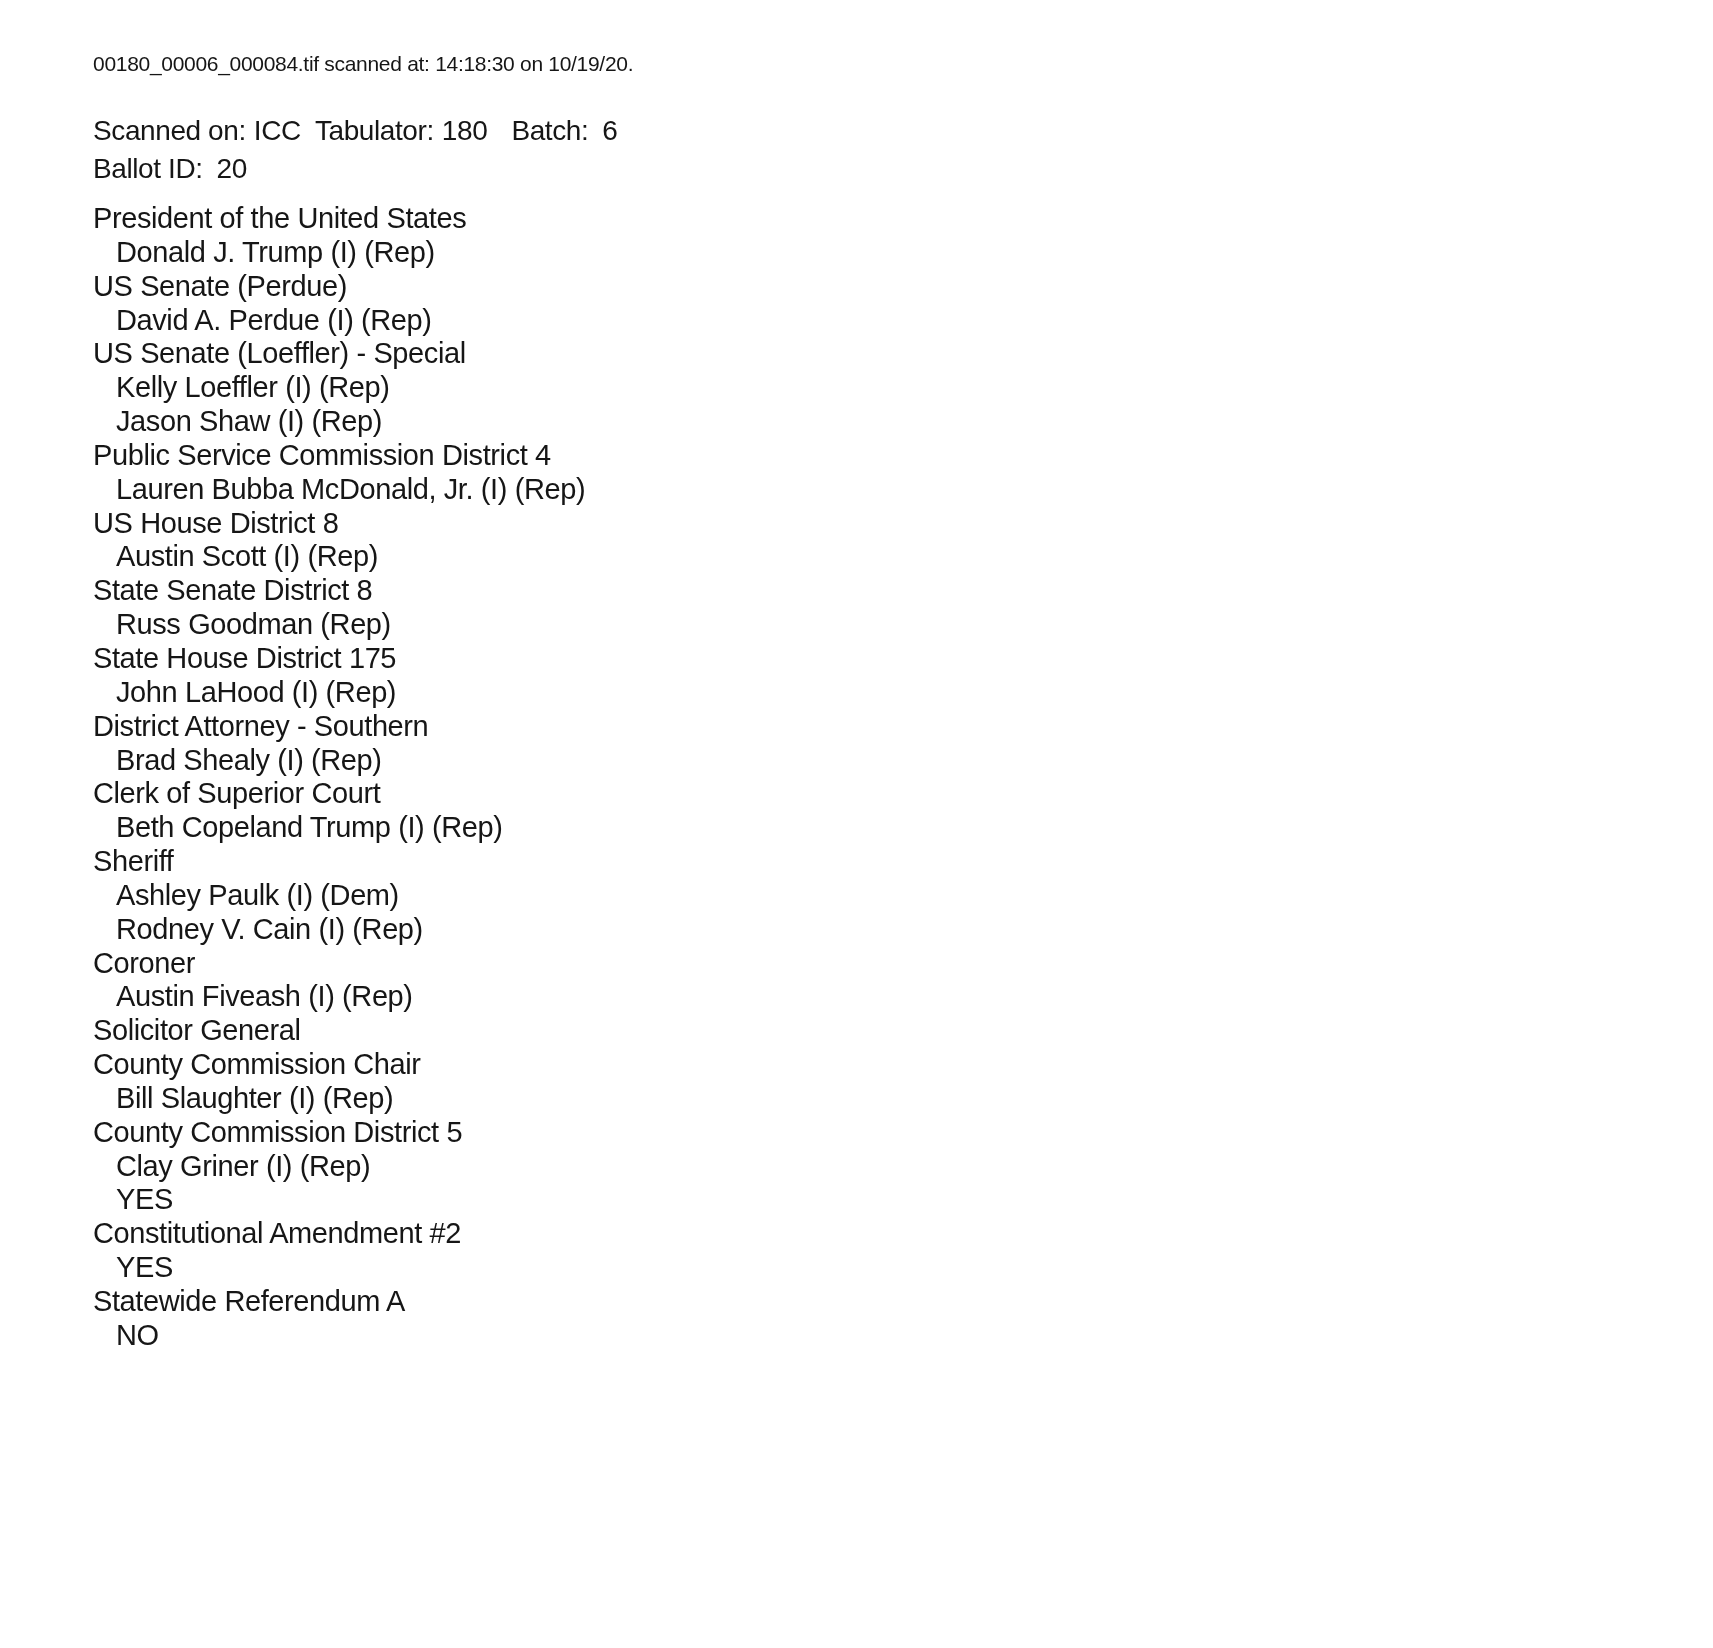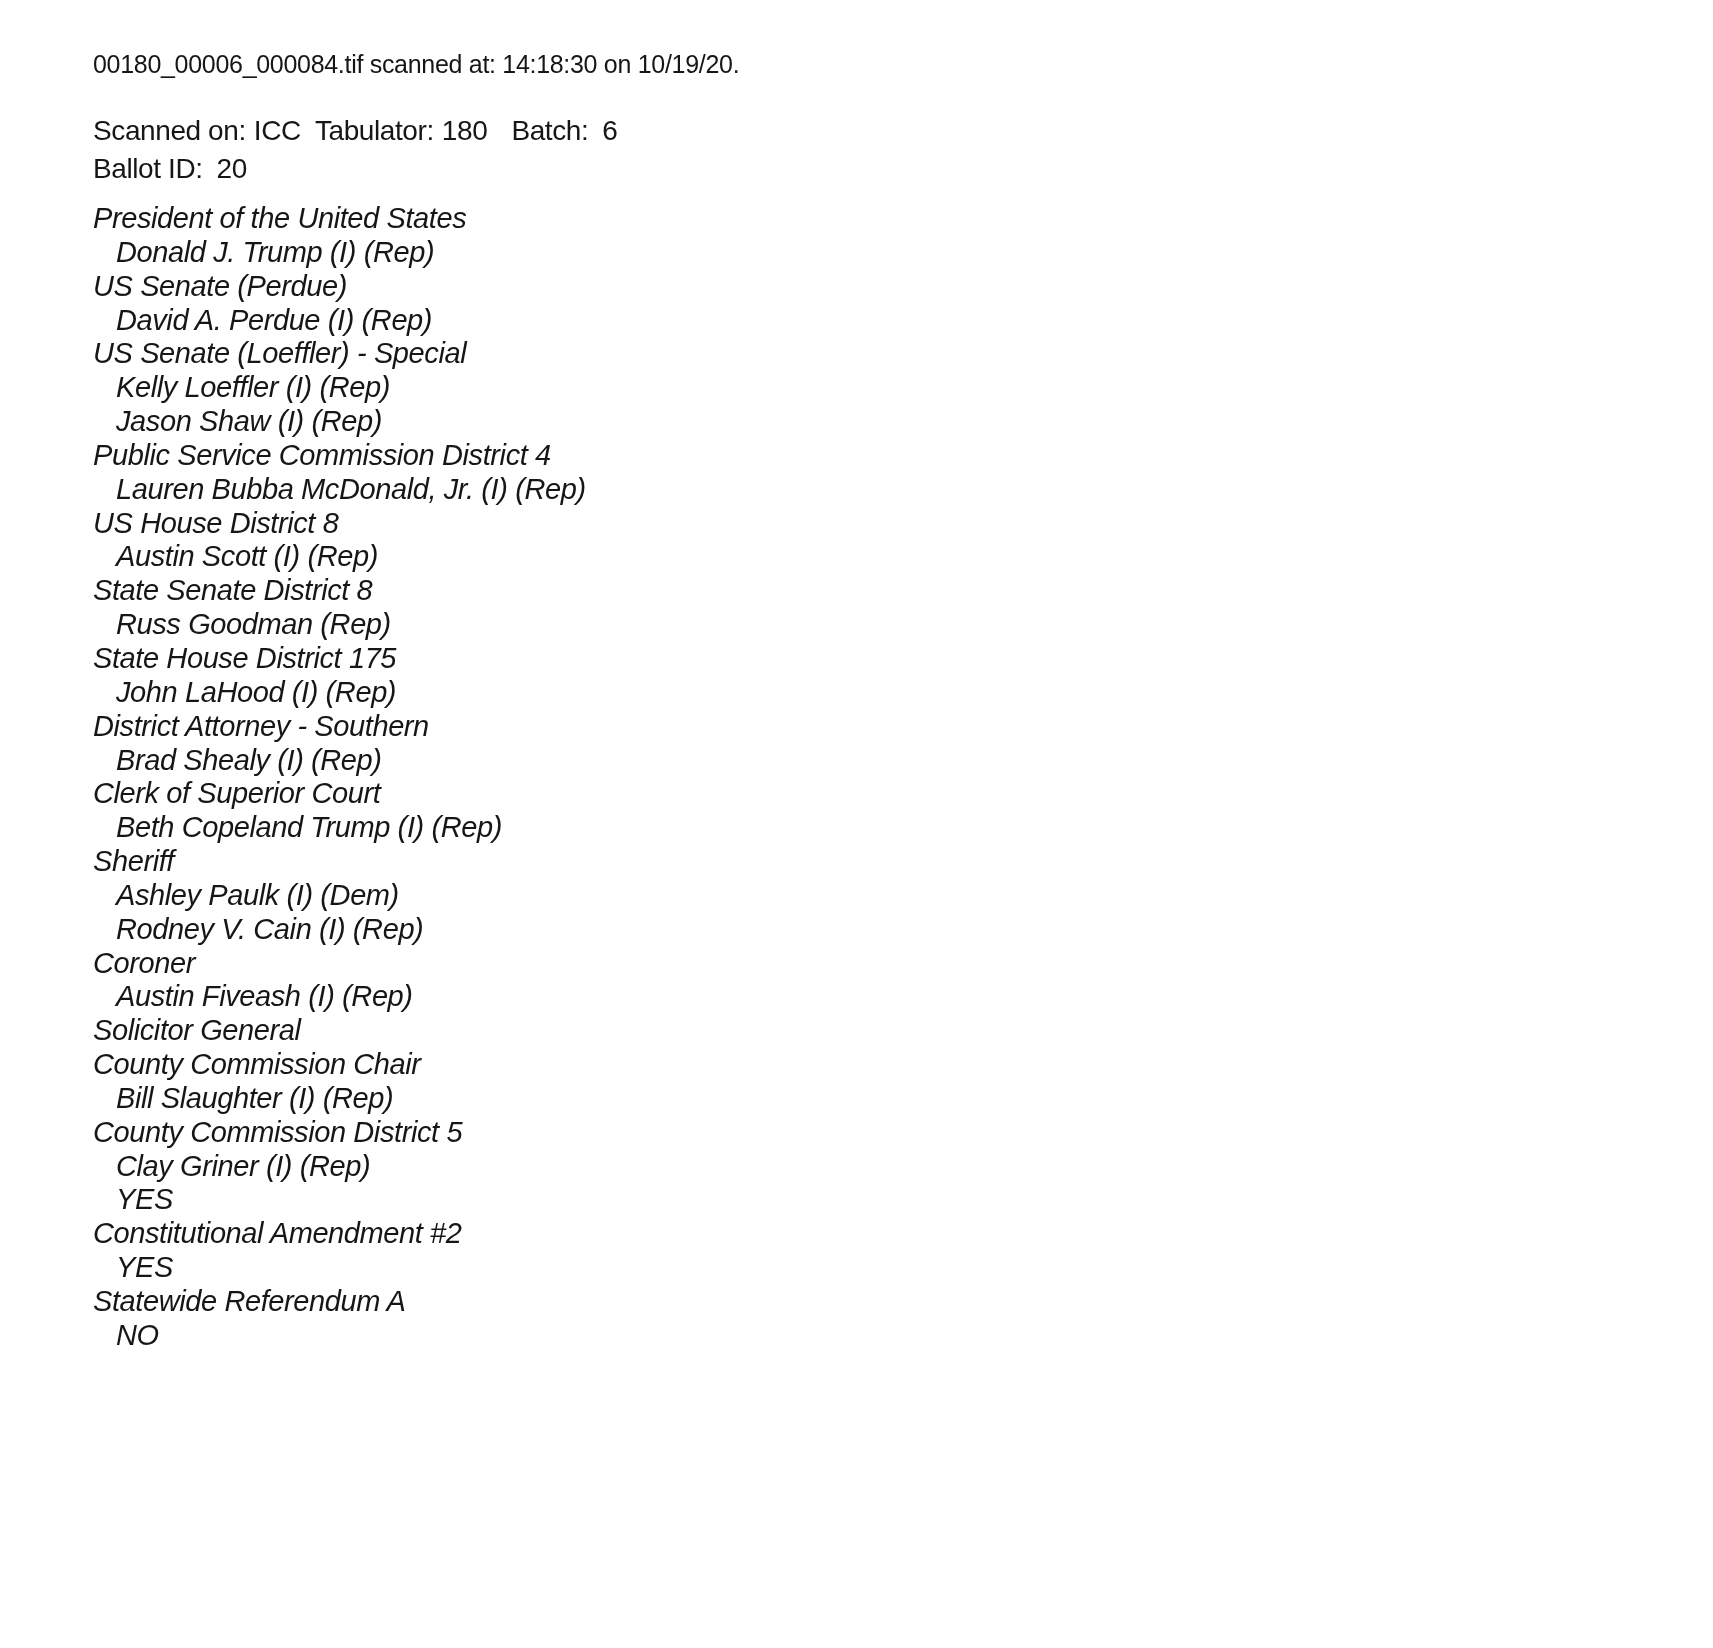--- a/index.html
+++ b/index.html
@@ -14,21 +14,21 @@
     font-family: "Liberation Sans", "DejaVu Sans", sans-serif;
     color: #161616;
   }
   .page {
     box-sizing: border-box;
     width: 1713px;
     height: 1648px;
     padding: 48px 60px 0 93px;
   }
   .scan-line {
-    font-size: 25px;
+    font-size: 21px;
     line-height: 32px;
     letter-spacing: -0.3px;
     margin-bottom: 32px;
     white-space: pre;
   }
   .meta-line {
     font-size: 28px;
     line-height: 38px;
     letter-spacing: -0.4px;
     white-space: pre;
@@ -38,21 +38,20 @@
   .meta-line .val-gap { display: inline-block; width: 8px; }
   .contest-list {
     margin-top: 14px;
   }
   .contest-name,
   .contest-selection {
     font-size: 29px;
     line-height: 33.85px;
     letter-spacing: -0.4px;
     white-space: pre;
-    font-style: italic;
   }
   .contest-selection {
     padding-left: 23px;
   }
 </style>
 </head>
 <body>
 
 <div class="page">
 

